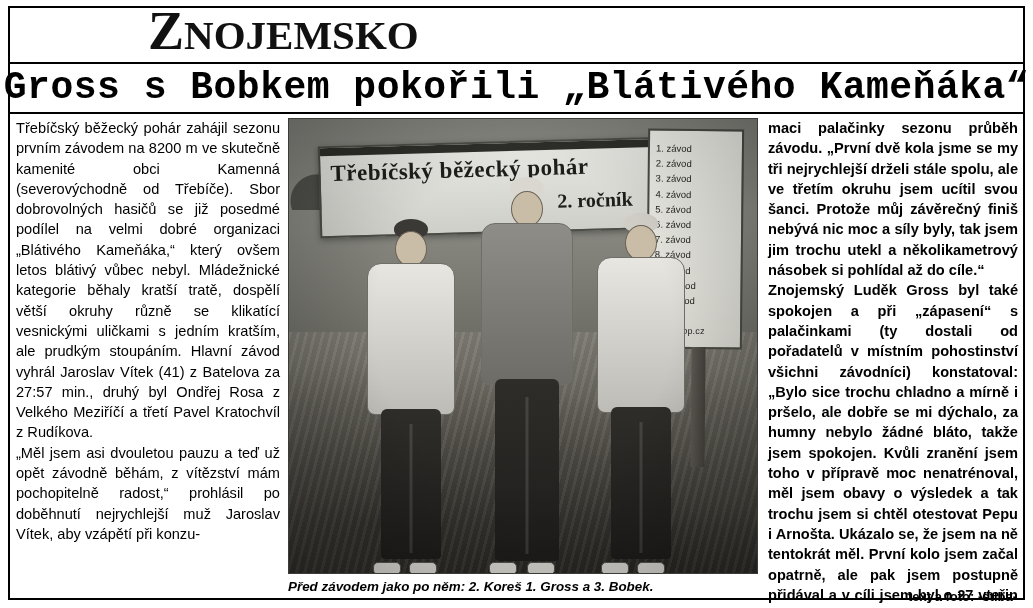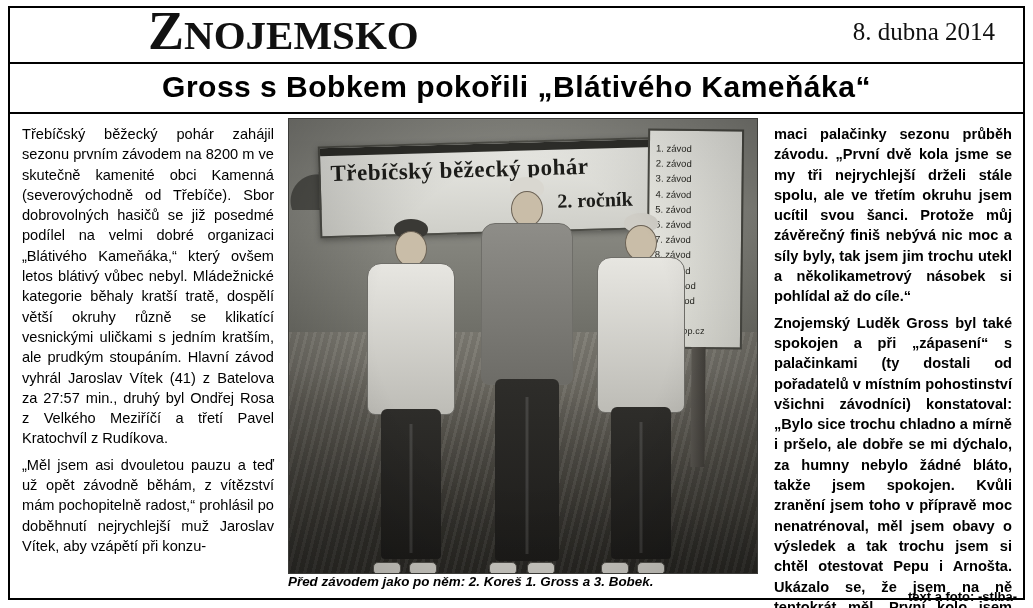--- a/index.html
+++ b/index.html
@@ -74,23 +74,23 @@
   
   .headline {
     position: absolute;
     left: 10px;
     top: 64px;
     width: 1013px;
     height: 46px;
     display: flex;
     align-items: center;
     justify-content: center;
-    font-family: Liberation Sans, sans-serif;
-    font-weight: bold;
-    font-size: 30px;
+    font-family: Liberation Mono, monospace;
+    font-weight: bold;
+    font-size: 38px;
     letter-spacing: 0.5px;
     color: #000;
     white-space: nowrap;
     box-sizing: border-box;
   }
 
   
   .body {
     position: absolute;
     left: 12px;
@@ -101,21 +101,21 @@
   .col {
     position: absolute;
     top: 0;
     font-family: "Liberation Sans", sans-serif;
     font-size: 14.6px;
     line-height: 20.3px;
     text-align: justify;
     color: #000;
     hyphens: manual;
   }
-  .col p { margin: 6px; }
+  .col p { margin: 0; }
   .col-left {
     left: 4px;
     width: 264px;
   }
   .col-right {
     left: 756px;
     width: 250px;
     font-weight: bold;
   }
 
@@ -129,20 +129,21 @@
   .photo {
     position: relative;
     width: 470px;
     height: 456px;
     overflow: hidden;
     background: #6e6e68;
     border: 1px solid #3b3b38;
     box-sizing: border-box;
   }
   .caption {
+    margin-top: 5px;
     font-family: "Liberation Sans", sans-serif;
     font-style: italic;
     font-weight: bold;
     font-size: 13.4px;
     line-height: 16px;
     color: #000;
     text-align: left;
   }
   .credit {
     position: absolute;
@@ -281,21 +282,20 @@
   }
 </style>
 </head>
 <body>
 
 <div class="page">
   <div class="frame"></div>
 
   <div class="masthead">
     <div class="logo"><span class="cap">Z</span><span>NOJEMSKO</span></div>
-    <div class="issue-date">8. dubna 2014</div>
   </div>
   <div class="rule top"></div>
 
   <div class="headline">Gross s Bobkem pokořili „Blátivého Kameňáka“</div>
   <div class="rule under-headline"></div>
 
   <div class="body">
 
     <div class="col col-left">
       <p>Třebíčský běžecký pohár zahájil sezonu prvním závodem na 8200 m ve skutečně kamenité obci Kamenná (severovýchodně od Třebíče). Sbor dobrovolných hasičů se již posedmé podílel na velmi dobré organizaci „Blátivého Kameňáka,“ který ovšem letos blátivý vůbec nebyl. Mládežnické kategorie běhaly kratší tratě, dospělí větší okruhy různě se klikatící vesnickými uličkami s jedním kratším, ale prudkým stoupáním. Hlavní závod vyhrál Jaroslav Vítek (41) z Batelova za 27:57 min., druhý byl Ondřej Rosa z Velkého Meziříčí a třetí Pavel Kratochvíl z Rudíkova.</p>

